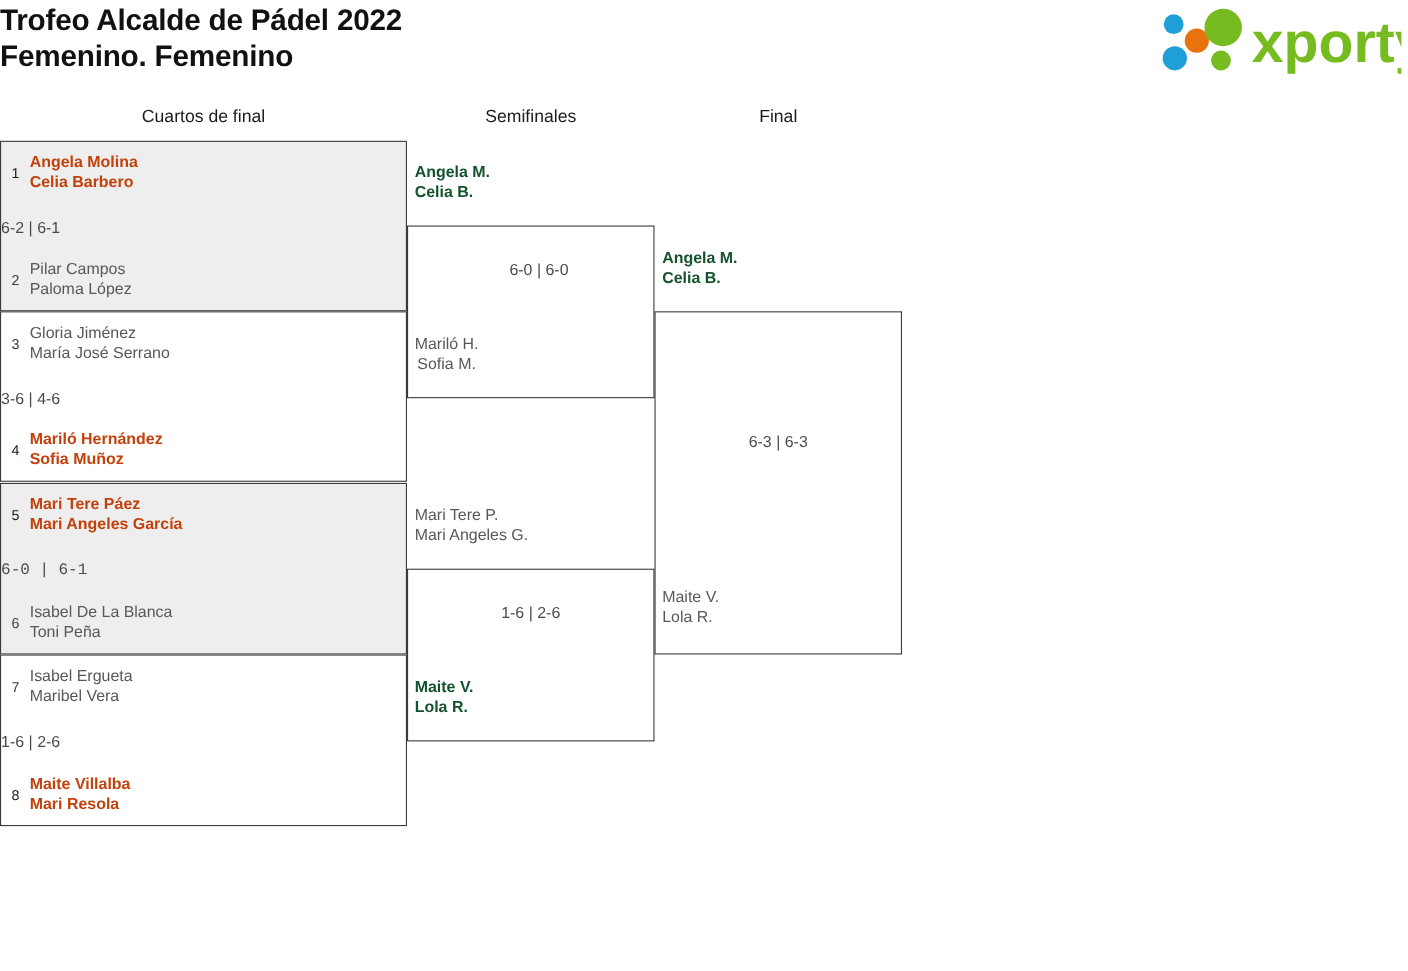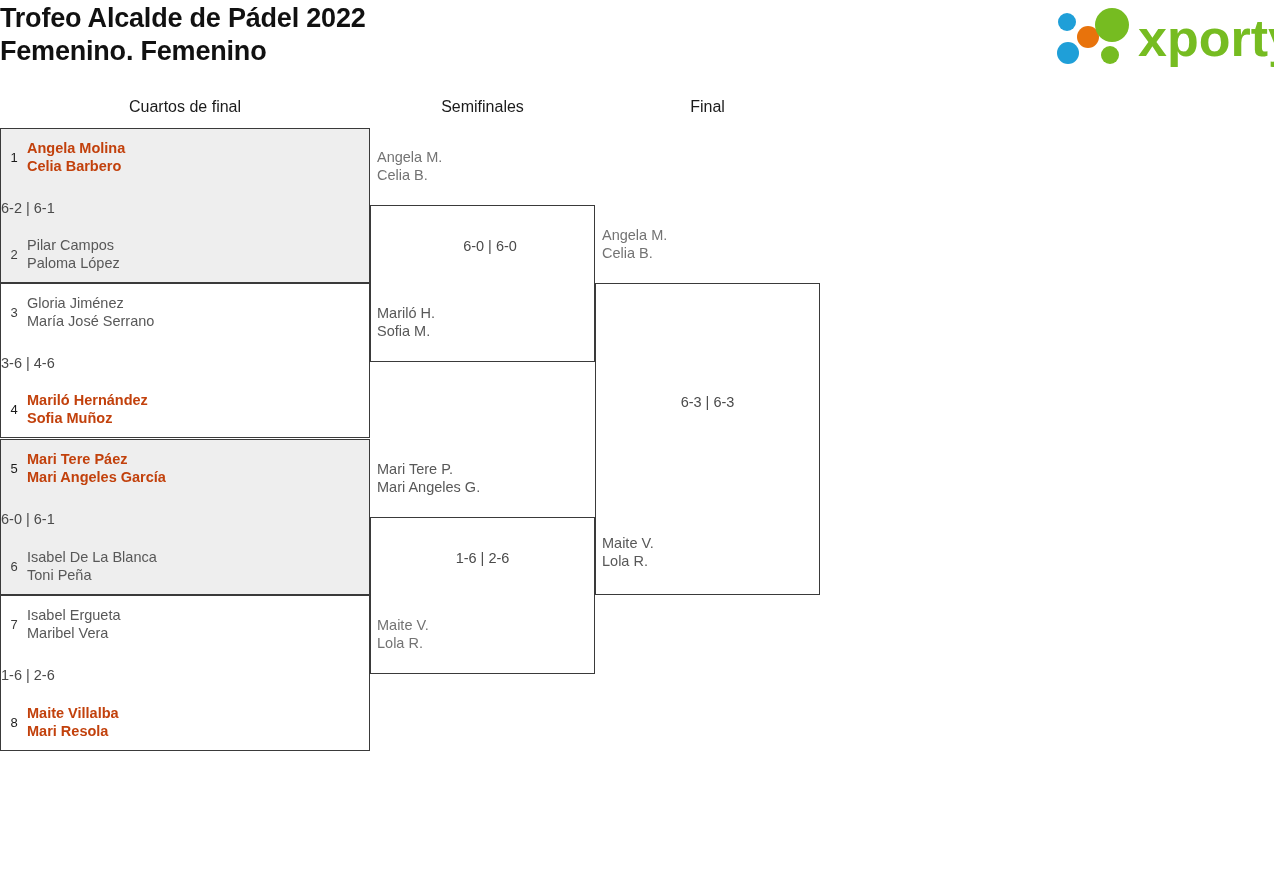--- a/index.html
+++ b/index.html
@@ -112,21 +112,21 @@
 
   
   .adv {
     position: absolute;
     font-size: 14.5px;
     line-height: 18px;
     white-space: pre-line;
     color: #585858;
     font-weight: 400;
   }
-  .adv.winner { color: #737373; font-weight: 400; }
+  .adv.winner { color: #14532d; font-weight: 700; }
 </style>
 </head>
 <body>
 
 <div id="root">
 
   <h1 class="page-title">Trofeo Alcalde de Pádel 2022
 Femenino. Femenino</h1>
 
   <div class="brand-logo">
@@ -171,21 +171,21 @@
 Sofia Muñoz</span>
     </div>
   </div>
 
   <div class="qf-block shaded" style="top:439px;height:156px;">
     <div class="qf-team top winner">
       <span class="seed">5</span>
       <span class="names">Mari Tere Páez
 Mari Angeles García</span>
     </div>
-    <div class="qf-score" style="top:70px;">6-0 | 6-1</div>
+    <div class="qf-score" style="top:70px;font-family:Liberation Mono, monospace;">6-0 | 6-1</div>
     <div class="qf-team bottom">
       <span class="seed">6</span>
       <span class="names">Isabel De La Blanca
 Toni Peña</span>
     </div>
   </div>
 
   <div class="qf-block plain" style="top:595px;height:156px;">
     <div class="qf-team top">
       <span class="seed">7</span>
@@ -200,21 +200,21 @@
     </div>
   </div>
 
   <div class="adv winner" style="left:377px; top:148px;">Angela M.
 Celia B.</div>
 
   <div class="bridge" style="left:370px; top:205px; width:225px; height:157px;">
     <div class="bridge-score" style="top:31px;padding-left:15px;">6-0 | 6-0</div>
   </div>
 
-  <div class="adv" style="left:377px; top:304px;">Mariló H.
+  <div class="adv" style="left:377px; top:304px;text-align:center;">Mariló H.
 Sofia M.</div>
 
   <div class="adv" style="left:377px; top:460px;">Mari Tere P.
 Mari Angeles G.</div>
 
   <div class="bridge" style="left:370px; top:517px; width:225px; height:157px;">
     <div class="bridge-score" style="top:31px;">1-6 | 2-6</div>
   </div>
 
   <div class="adv winner" style="left:377px; top:616px;">Maite V.

